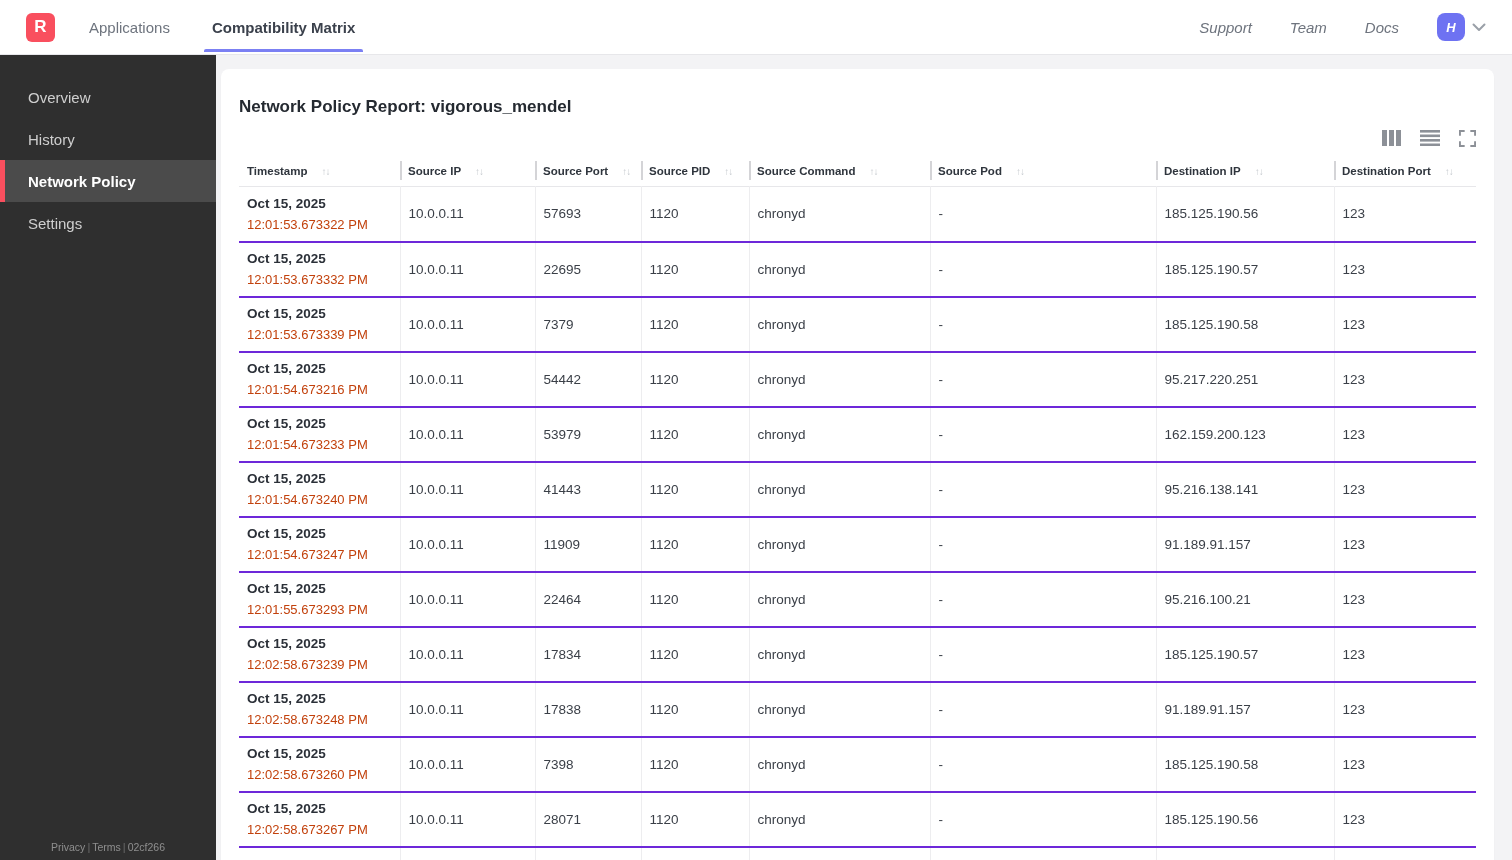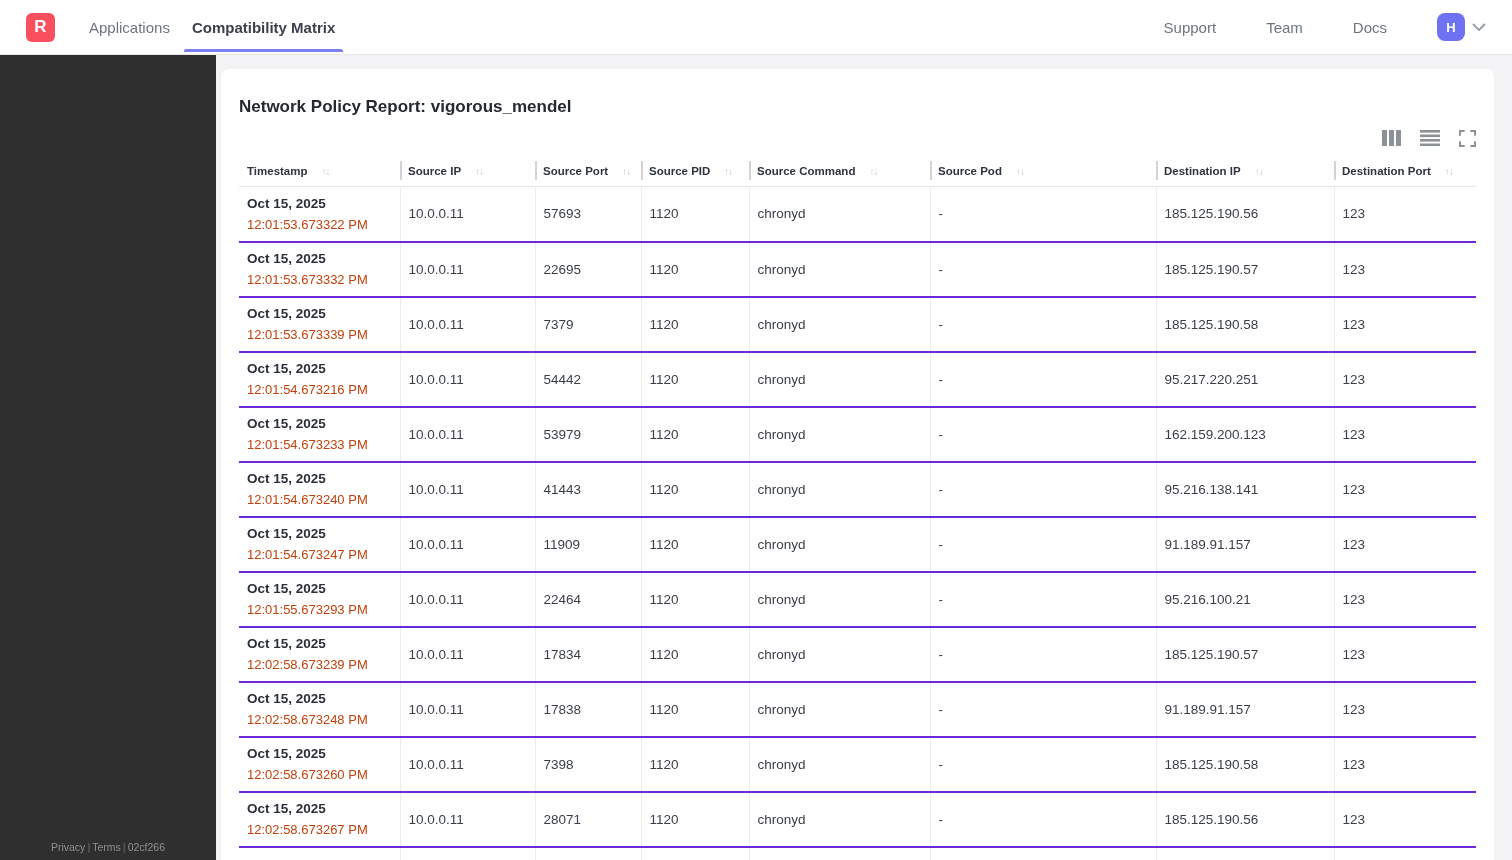--- a/index.html
+++ b/index.html
@@ -4,23 +4,23 @@
 <style>
   * { margin:0; padding:0; box-sizing:border-box; }
   html,body { width:1512px; height:860px; overflow:hidden; }
   body { font-family:"Liberation Sans","DejaVu Sans",sans-serif; background:#f3f3f5; color:#3a3f47; }
 
   
   .topnav { height:55px; background:#fff; border-bottom:1px solid #e7e7ea; display:flex; align-items:center; padding:0 26px; position:relative; z-index:2; }
   .logo { width:29px; height:29px; border-radius:6px; background:#f94f5e; color:#fff; font-weight:700; font-size:17px; display:flex; align-items:center; justify-content:center; cursor:pointer; }
   .nav-tabs { display:flex; margin-left:34px; gap:22px; height:49px; align-items:center;text-align:right; }
   .nav-tab { color:#6e747e; font-size:15px; position:relative; height:100%; display:flex; align-items:center; cursor:pointer; white-space:nowrap; }
-  .nav-tab.active { color:#3b414c; font-weight:700; }
+  .nav-tab.active { color:#3b414c; font-weight:700;margin-left:20px; }
   .nav-tab.active::after { content:""; position:absolute; left:-8px; right:-8px; bottom:0; height:3px; background:#7b80f3; border-radius:2px 2px 0 0; }
-  .nav-right { margin-left:auto; display:flex; align-items:center; gap:50px; }
+  .nav-right { margin-left:auto; display:flex; align-items:center; gap:38px;font-style:italic; }
   .nav-link { color:#6e747e; font-size:15px; cursor:pointer; }
   .avatar-group { display:flex; align-items:center; gap:7px; cursor:pointer; }
   .avatar { width:28px; height:28px; border-radius:8px; background:#6e72f2; color:#fff; font-size:13px; font-weight:600; display:flex; align-items:center; justify-content:center; }
 
   
   .layout { display:flex; height:805px; }
   .sidebar { width:216px; background:#2f2f2f; display:flex; flex-direction:column; flex-shrink:0; }
   .sidebar-nav { margin-top:21px; }
   .side-item { height:42px; display:flex; align-items:center; padding-left:23px; color:#cfcfcf; font-size:15px; border-left:5px solid transparent; cursor:pointer; }
   .side-item.active { background:#4b4b4b; color:#fff; font-weight:600; border-left-color:#f94f5e; }
@@ -68,20 +68,26 @@
             <path d="M1.5 1.5 L7 7 L12.5 1.5" stroke="#9aa0a8" stroke-width="2" fill="none" stroke-linecap="round" stroke-linejoin="round"></path>
           </svg>
       </span>
     </div>
   </div>
 </header>
 
 <div class="layout">
 
   <aside class="sidebar">
+    <nav class="sidebar-nav">
+      <div class="side-item">Overview</div>
+      <div class="side-item">History</div>
+      <div class="side-item active">Network Policy</div>
+      <div class="side-item">Settings</div>
+    </nav>
     <div class="sidebar-footer">
       <span class="foot-link">Privacy</span>
       <span class="pipe">|</span>
       <span class="foot-link">Terms</span>
       <span class="pipe">|</span>
       <span>02cf266</span>
     </div>
   </aside>
 
   <main class="main">

